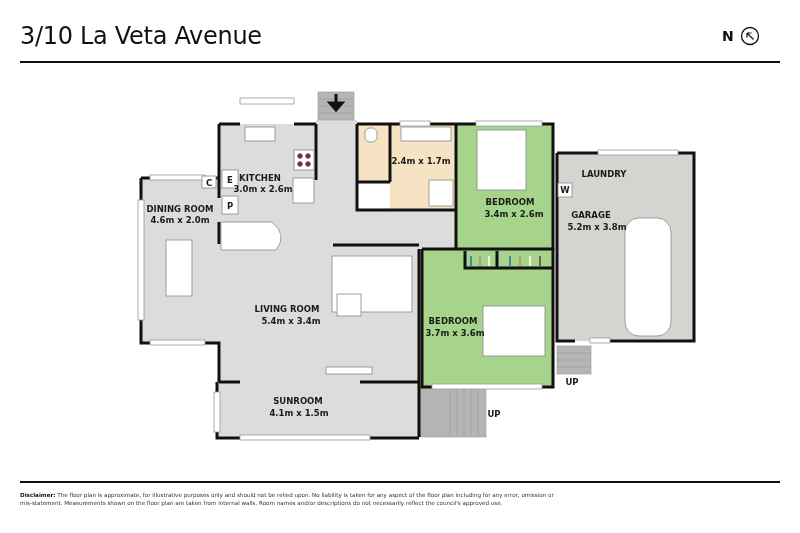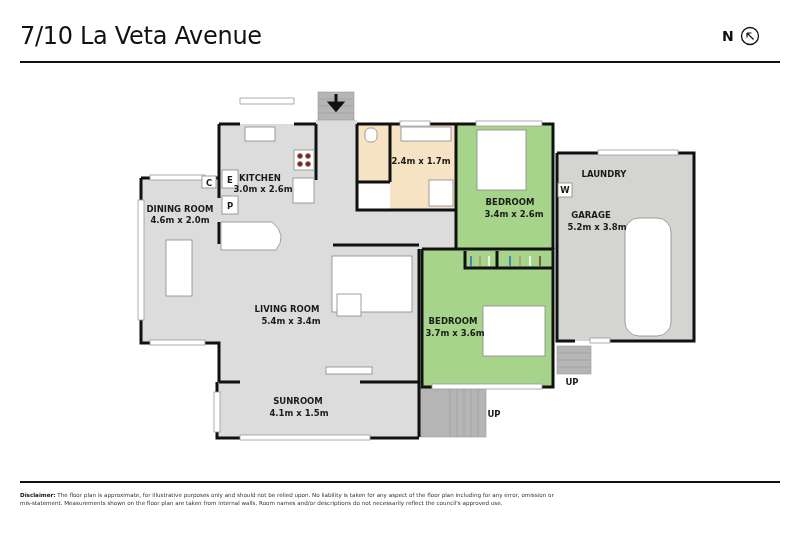--- a/index.html
+++ b/index.html
@@ -10,21 +10,21 @@
     .rule-top { position: absolute; left: 20px; top: 61px; width: 760px; height: 2px; background: #111; }
     .rule-bottom { position: absolute; left: 20px; top: 481px; width: 760px; height: 2px; background: #111; }
     .disclaimer { position: absolute; left: 20px; top: 492px; width: 540px; font-size: 5.6px; line-height: 7.5px; color: #333; font-family: "DejaVu Sans", sans-serif; }
     .disclaimer b { color: #111; }
     svg.plan { position: absolute; left: 0; top: 0; }
     .lbl { font-family: "DejaVu Sans", sans-serif; font-weight: bold; font-size: 8.5px; fill: #1a1a1a; text-anchor: middle; }
   </style>
 </head>
 <body>
 
-<div class="title">7/10 La Veta Avenue</div>
+<div class="title">3/10 La Veta Avenue</div>
 <div class="compass">
   <span class="n">N</span>
   <svg width="20" height="20" viewBox="0 0 20 20">
     <circle cx="10" cy="10" r="8.5" fill="none" stroke="#111" stroke-width="1.3"></circle>
     <path d="M13.5 13.5 L7 7 M7 7 L7 11.5 M7 7 L11.5 7" fill="none" stroke="#111" stroke-width="1.2"></path>
   </svg>
 </div>
 <div class="rule-top"></div>
 
 <svg class="plan" width="800" height="533" viewBox="0 0 800 533">

